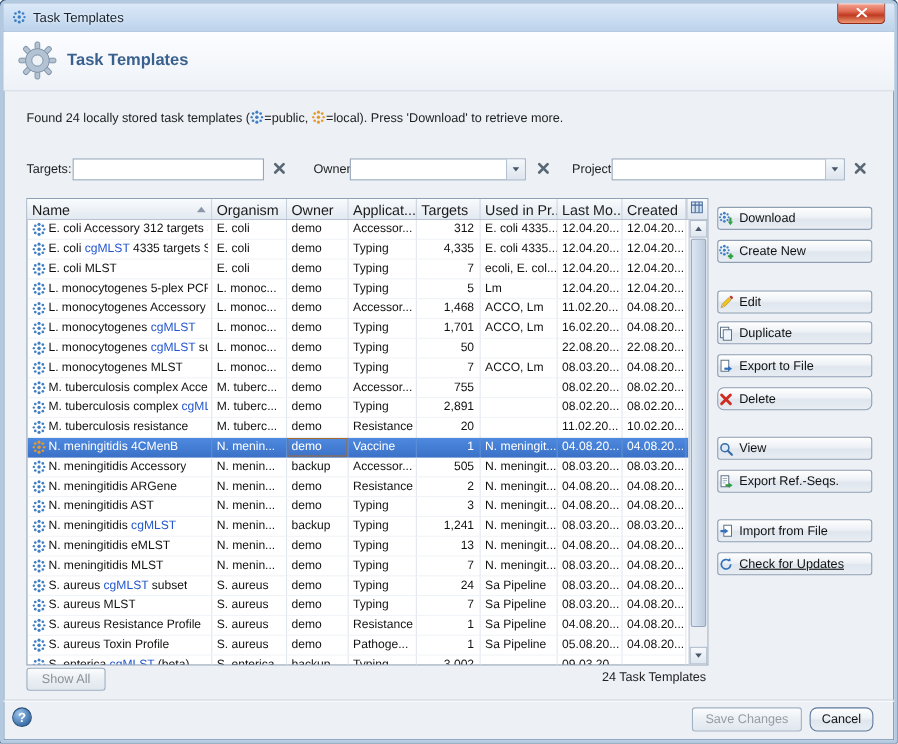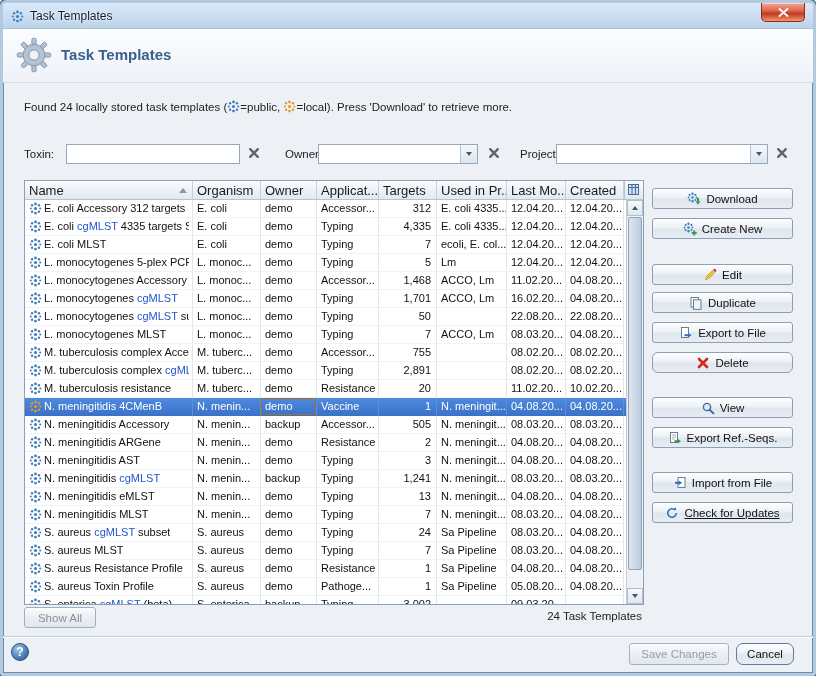--- a/index.html
+++ b/index.html
@@ -71,21 +71,21 @@
   .vscroll{position:absolute;top:19px;right:0;width:17px;height:404px;background:#edf1f6;border-left:1px solid #c2cbd6;}
   .scroll-btn{position:absolute;left:0;width:16px;height:16px;background:linear-gradient(#f6f9fc,#dfe6ee);
     border:1px solid #b3bfcd;display:flex;align-items:center;justify-content:center;cursor:pointer;}
   .up{top:0}.down{bottom:0}
   .tri-up{width:0;height:0;border-left:3.5px solid transparent;border-right:3.5px solid transparent;border-bottom:4.5px solid #44566a;}
   .thumb{position:absolute;left:1px;top:17px;width:14px;height:353px;cursor:pointer;
     background:linear-gradient(90deg,#dde7f2,#bccbdd);border:1px solid #93a5bc;border-radius:2px;}
 
   
   .actions{position:absolute;left:649px;top:0;width:141px;height:100%;}
-  .side-btn{position:absolute;left:0;width:141px;height:21px;display:flex;align-items:center;justify-content:center;gap:5px;
+  .side-btn{position:absolute;left:0;width:141px;height:21px;display:flex;align-items:center;gap:5px;
     font-size:11.5px;font-family:inherit;color:#111;border:1px solid #8e9fb3;border-radius:3px;
     background:linear-gradient(#fefefe,#edf1f6 45%,#dfe6ee 55%,#e8edf3);box-shadow:inset 0 1px 0 #fff;cursor:pointer;}
   .btn-icon{display:inline-flex;width:14px;height:14px;flex:none;}
 
   .show-all{position:absolute;left:21px;top:578px;width:72px;height:21px;font-size:11.5px;font-family:inherit;
     color:#8b9097;border:1px solid #9daec0;border-radius:3px;
     background:linear-gradient(#fbfcfd,#eaeff4 50%,#e0e7ee);cursor:default;}
   .count{position:absolute;top:581px;left:399px;width:240px;text-align:right;font-size:11.5px;color:#222;}
 
   
@@ -166,21 +166,21 @@
               <circle cx="10.7" cy="10.5" r="1.3"></circle>
               <circle cx="7" cy="11.9" r="1.5"></circle>
               <circle cx="3.3" cy="10.5" r="1.3"></circle>
               <circle cx="1.9" cy="7" r="1.15"></circle>
               <circle cx="3.3" cy="3.5" r="1.3"></circle>
               <circle cx="7" cy="7" r="1.7"></circle>
             </g>
           </svg></span><span>=local). Press 'Download' to retrieve more.</span>
     </div>
 
-    <span class="flt-label lab-search">Toxin:</span>
+    <span class="flt-label lab-search">Targets:</span>
     <input class="search-input" type="text" value="" style="">
     <button class="clear-x clear-search">
       <span><svg width="12" height="12" viewBox="0 0 12 12">
             <path d="M2.2 2.2l7.6 7.6M9.8 2.2L2.2 9.8" stroke="#5a6774" stroke-width="2.4" stroke-linecap="round"></path>
           </svg></span>
     </button>
 
     <span class="flt-label lab-owner">Owner:</span>
     <div class="combo combo-owner">
       <span class="combo-value"></span>

